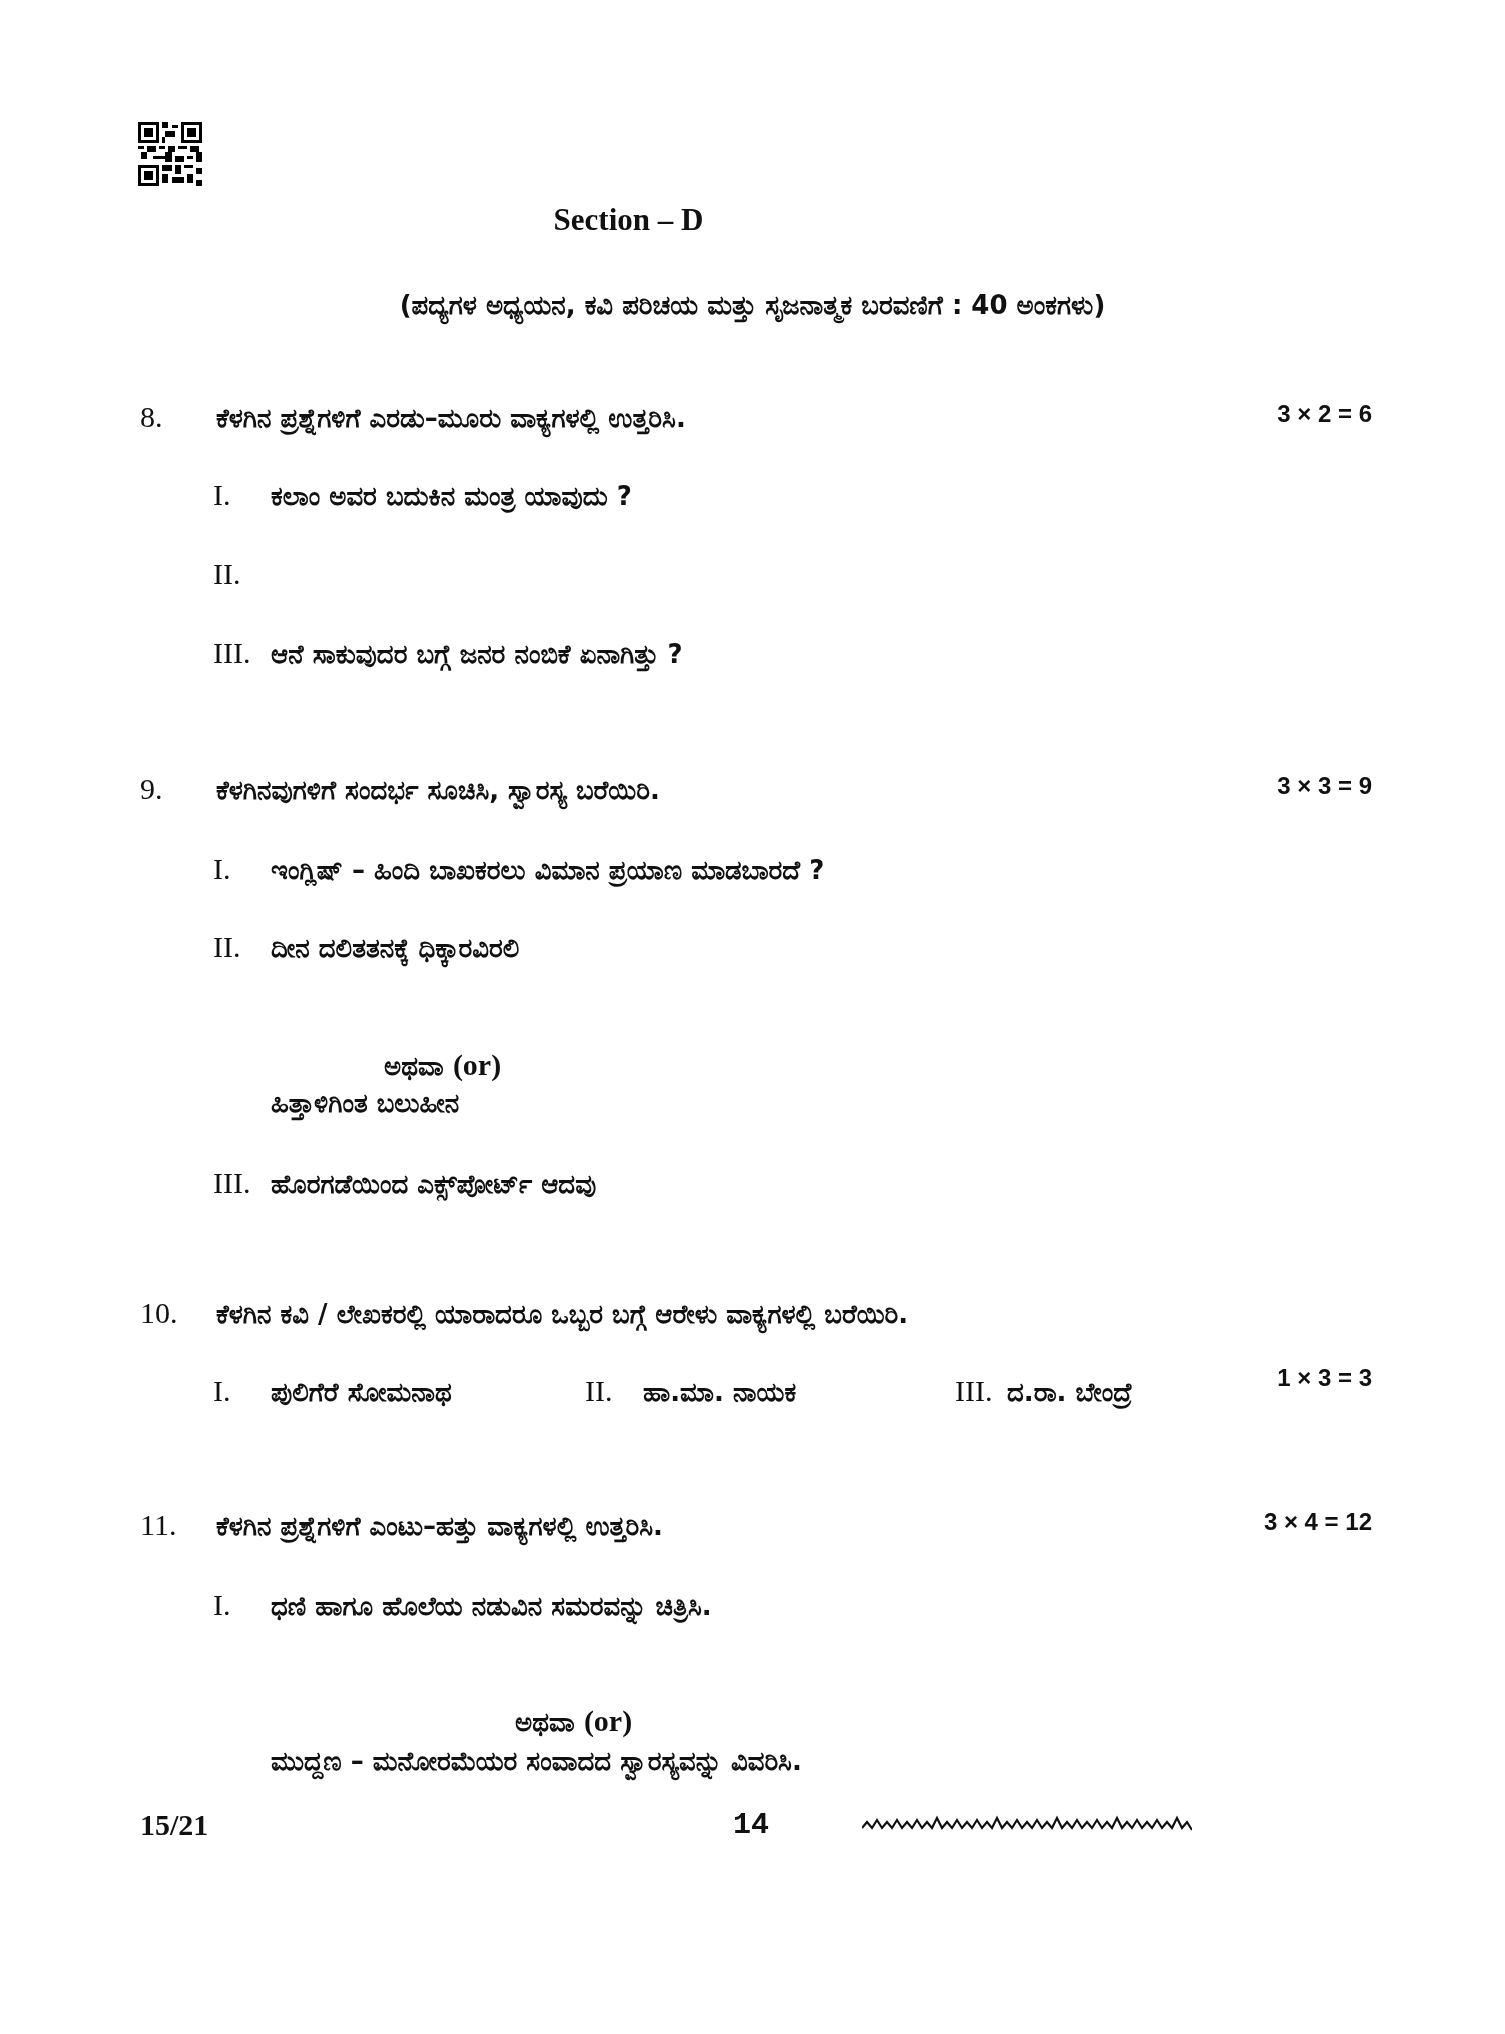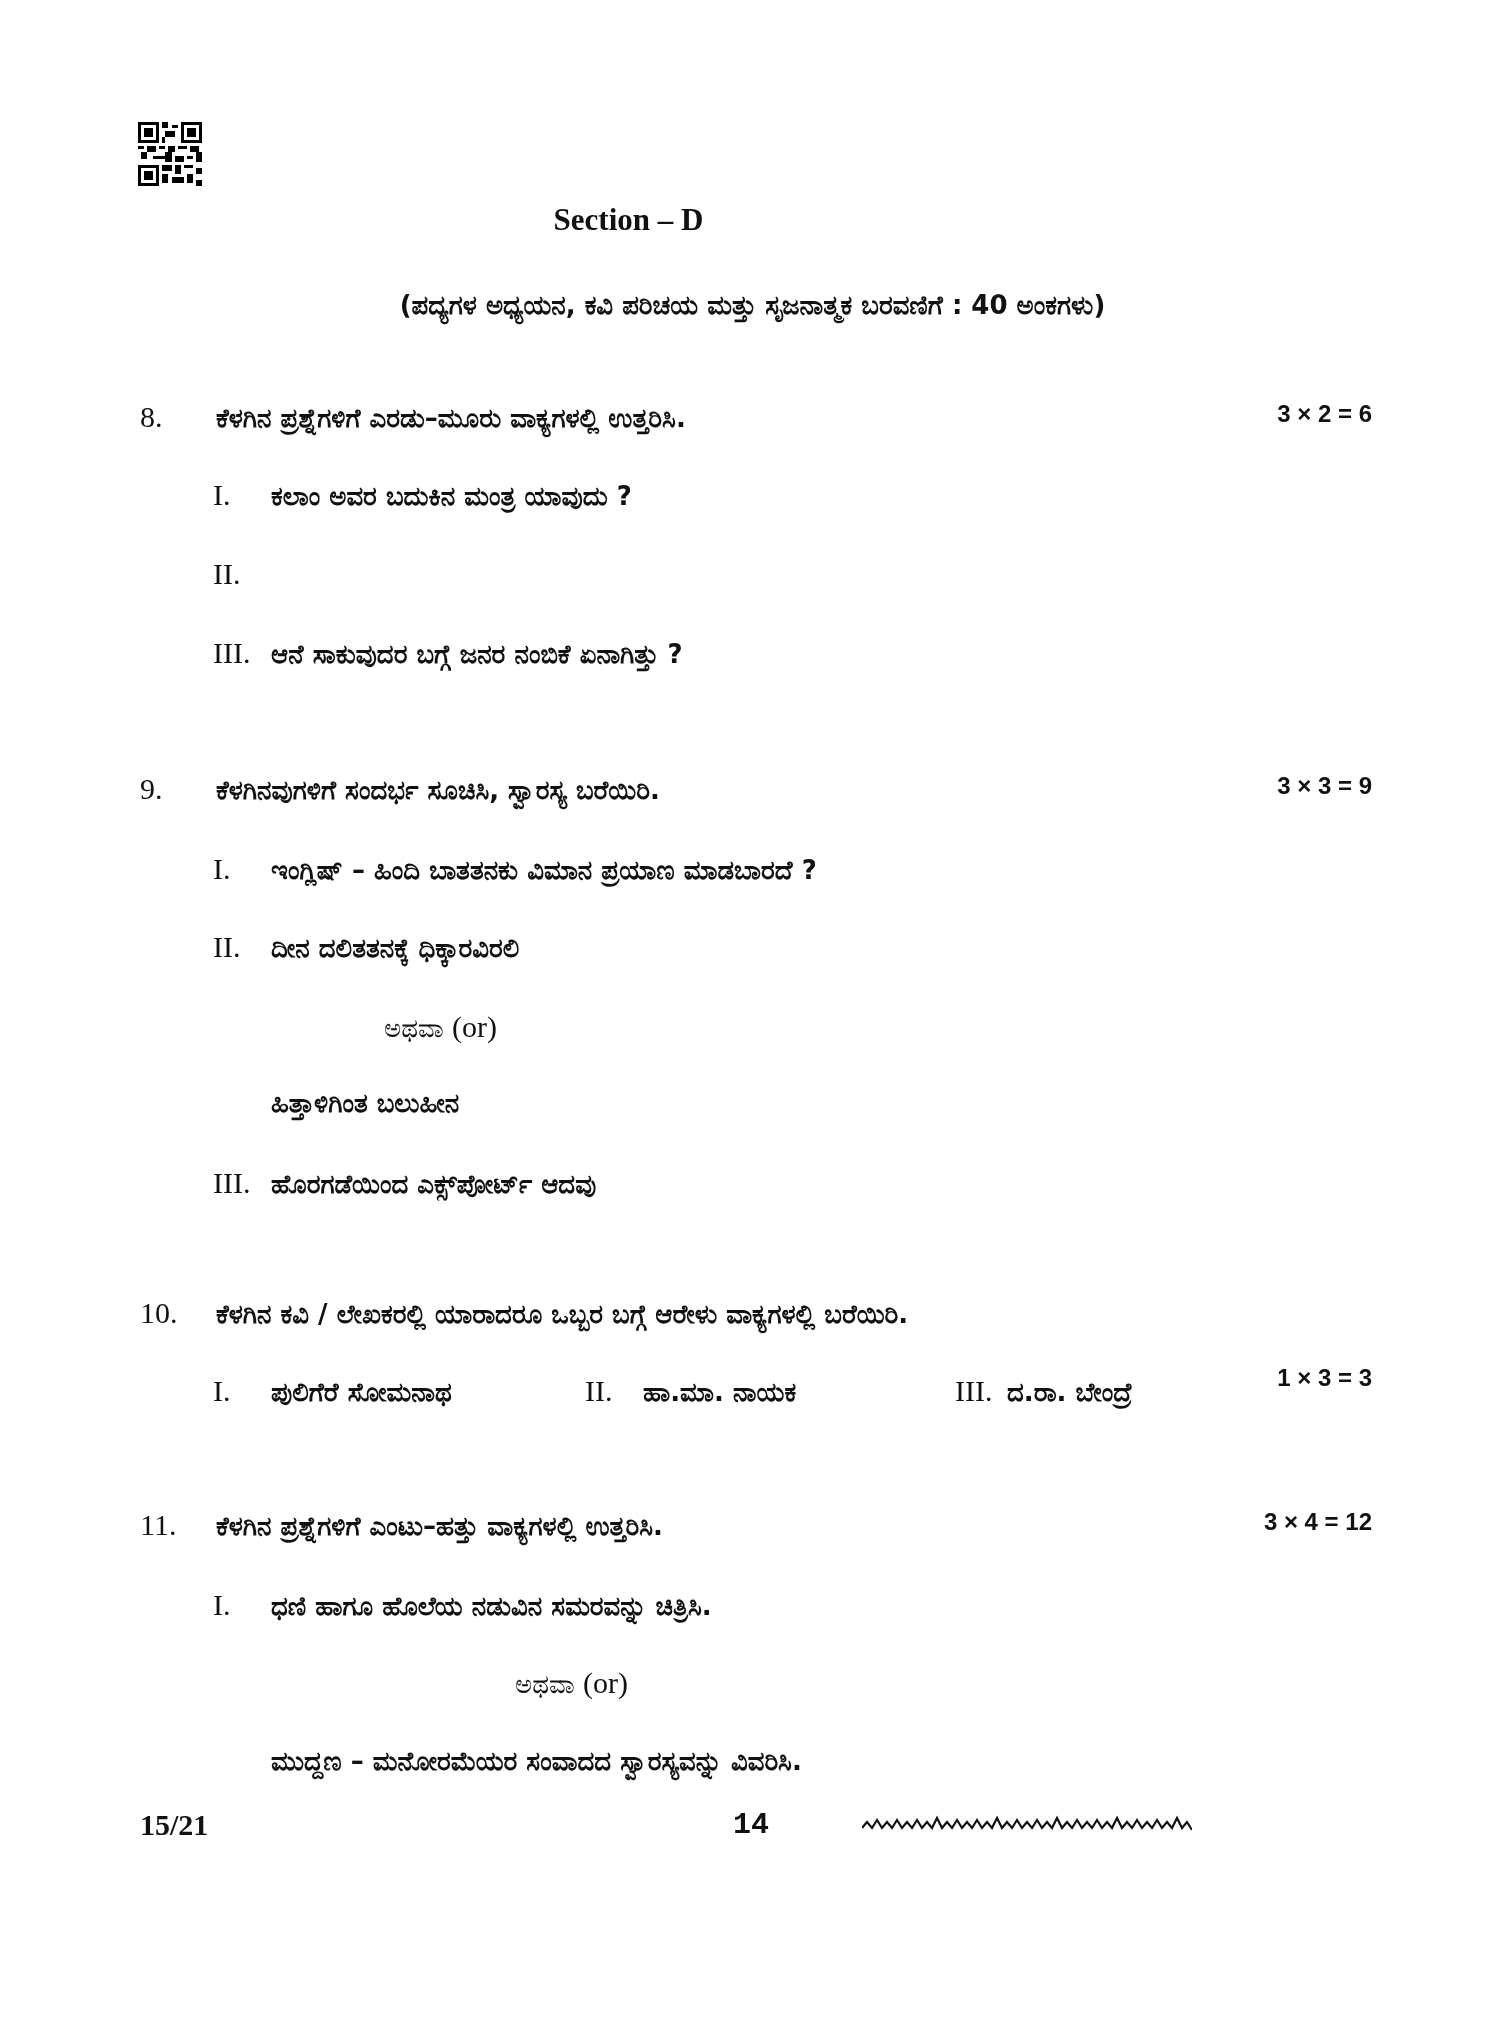--- a/index.html
+++ b/index.html
@@ -26,21 +26,21 @@
   .marks {
     right: 133px; font-family: Liberation Sans, sans-serif; font-weight: bold; font-size: 24px;
     text-align: left;
   }
   .sub-num {
     font-family: "Liberation Serif", serif; font-size: 30px;
   }
   .sub-item { left: 213px; display: flex; align-items: baseline; gap: 0; }
   .sub-item .sub-num { display: inline-block; width: 58px; }
   .sub-text { font-family: "DejaVu Sans", sans-serif; font-weight: bold; font-size: 26px; }
-  .or-line { font-family: "DejaVu Sans", sans-serif; font-weight: normal; font-size: 26px; }
+  .or-line { font-family: "DejaVu Sans", sans-serif; font-weight: bold; font-size: 26px; margin-top: 38px; }
   .or-line .or-en { font-family: "Liberation Serif", serif; font-size: 30px; }
   .alt-text { font-family: "DejaVu Sans", sans-serif; font-weight: bold; font-size: 26px; }
   .footer-code { left: 140px; top: 1808px; font-family: "Liberation Serif", serif; font-weight: bold; font-size: 30px; }
   .footer-page { left: 733px; top: 1808px; font-family: Liberation Mono, monospace; font-weight: bold; font-size: 30px; }
   .footer-wave { left: 862px; top: 1812px; width: 330px; height: 24px; }
 </style>
 </head>
 <body>
 
 <svg class="abs qr" viewBox="0 0 21 21" shape-rendering="crispEdges">
@@ -100,21 +100,21 @@
   <span class="sub-num">III.</span>
   <span class="sub-text">ಆನೆ ಸಾಕುವುದರ ಬಗ್ಗೆ ಜನರ ನಂಬಿಕೆ ಏನಾಗಿತ್ತು ?</span>
 </div>
 
 <div class="abs q-num" style="top:772px">9.</div>
 <div class="abs q-text" style="top:775px">ಕೆಳಗಿನವುಗಳಿಗೆ ಸಂದರ್ಭ ಸೂಚಿಸಿ, ಸ್ವಾರಸ್ಯ ಬರೆಯಿರಿ.</div>
 <div class="abs marks" style="top:772px">3 × 3 = 9</div>
 
 <div class="abs sub-item" style="top:852px">
   <span class="sub-num">I.</span>
-  <span class="sub-text">ಇಂಗ್ಲಿಷ್ – ಹಿಂದಿ ಬಾತತನಕು ವಿಮಾನ ಪ್ರಯಾಣ ಮಾಡಬಾರದೆ ?</span>
+  <span class="sub-text">ಇಂಗ್ಲಿಷ್ – ಹಿಂದಿ ಬಾಖಕರಲು ವಿಮಾನ ಪ್ರಯಾಣ ಮಾಡಬಾರದೆ ?</span>
 </div>
 <div class="abs sub-item" style="top:930px">
   <span class="sub-num">II.</span>
   <span class="sub-text">ದೀನ ದಲಿತತನಕ್ಕೆ ಧಿಕ್ಕಾರವಿರಲಿ</span>
 </div>
 <div class="abs or-line" style="left:384px; top:1010px">
   <span>ಅಥವಾ</span>
   <span class="or-en">(or)</span>
 </div>
 <div class="abs alt-text" style="left:271px; top:1088px">ಹಿತ್ತಾಳಿಗಿಂತ ಬಲುಹೀನ</div>

